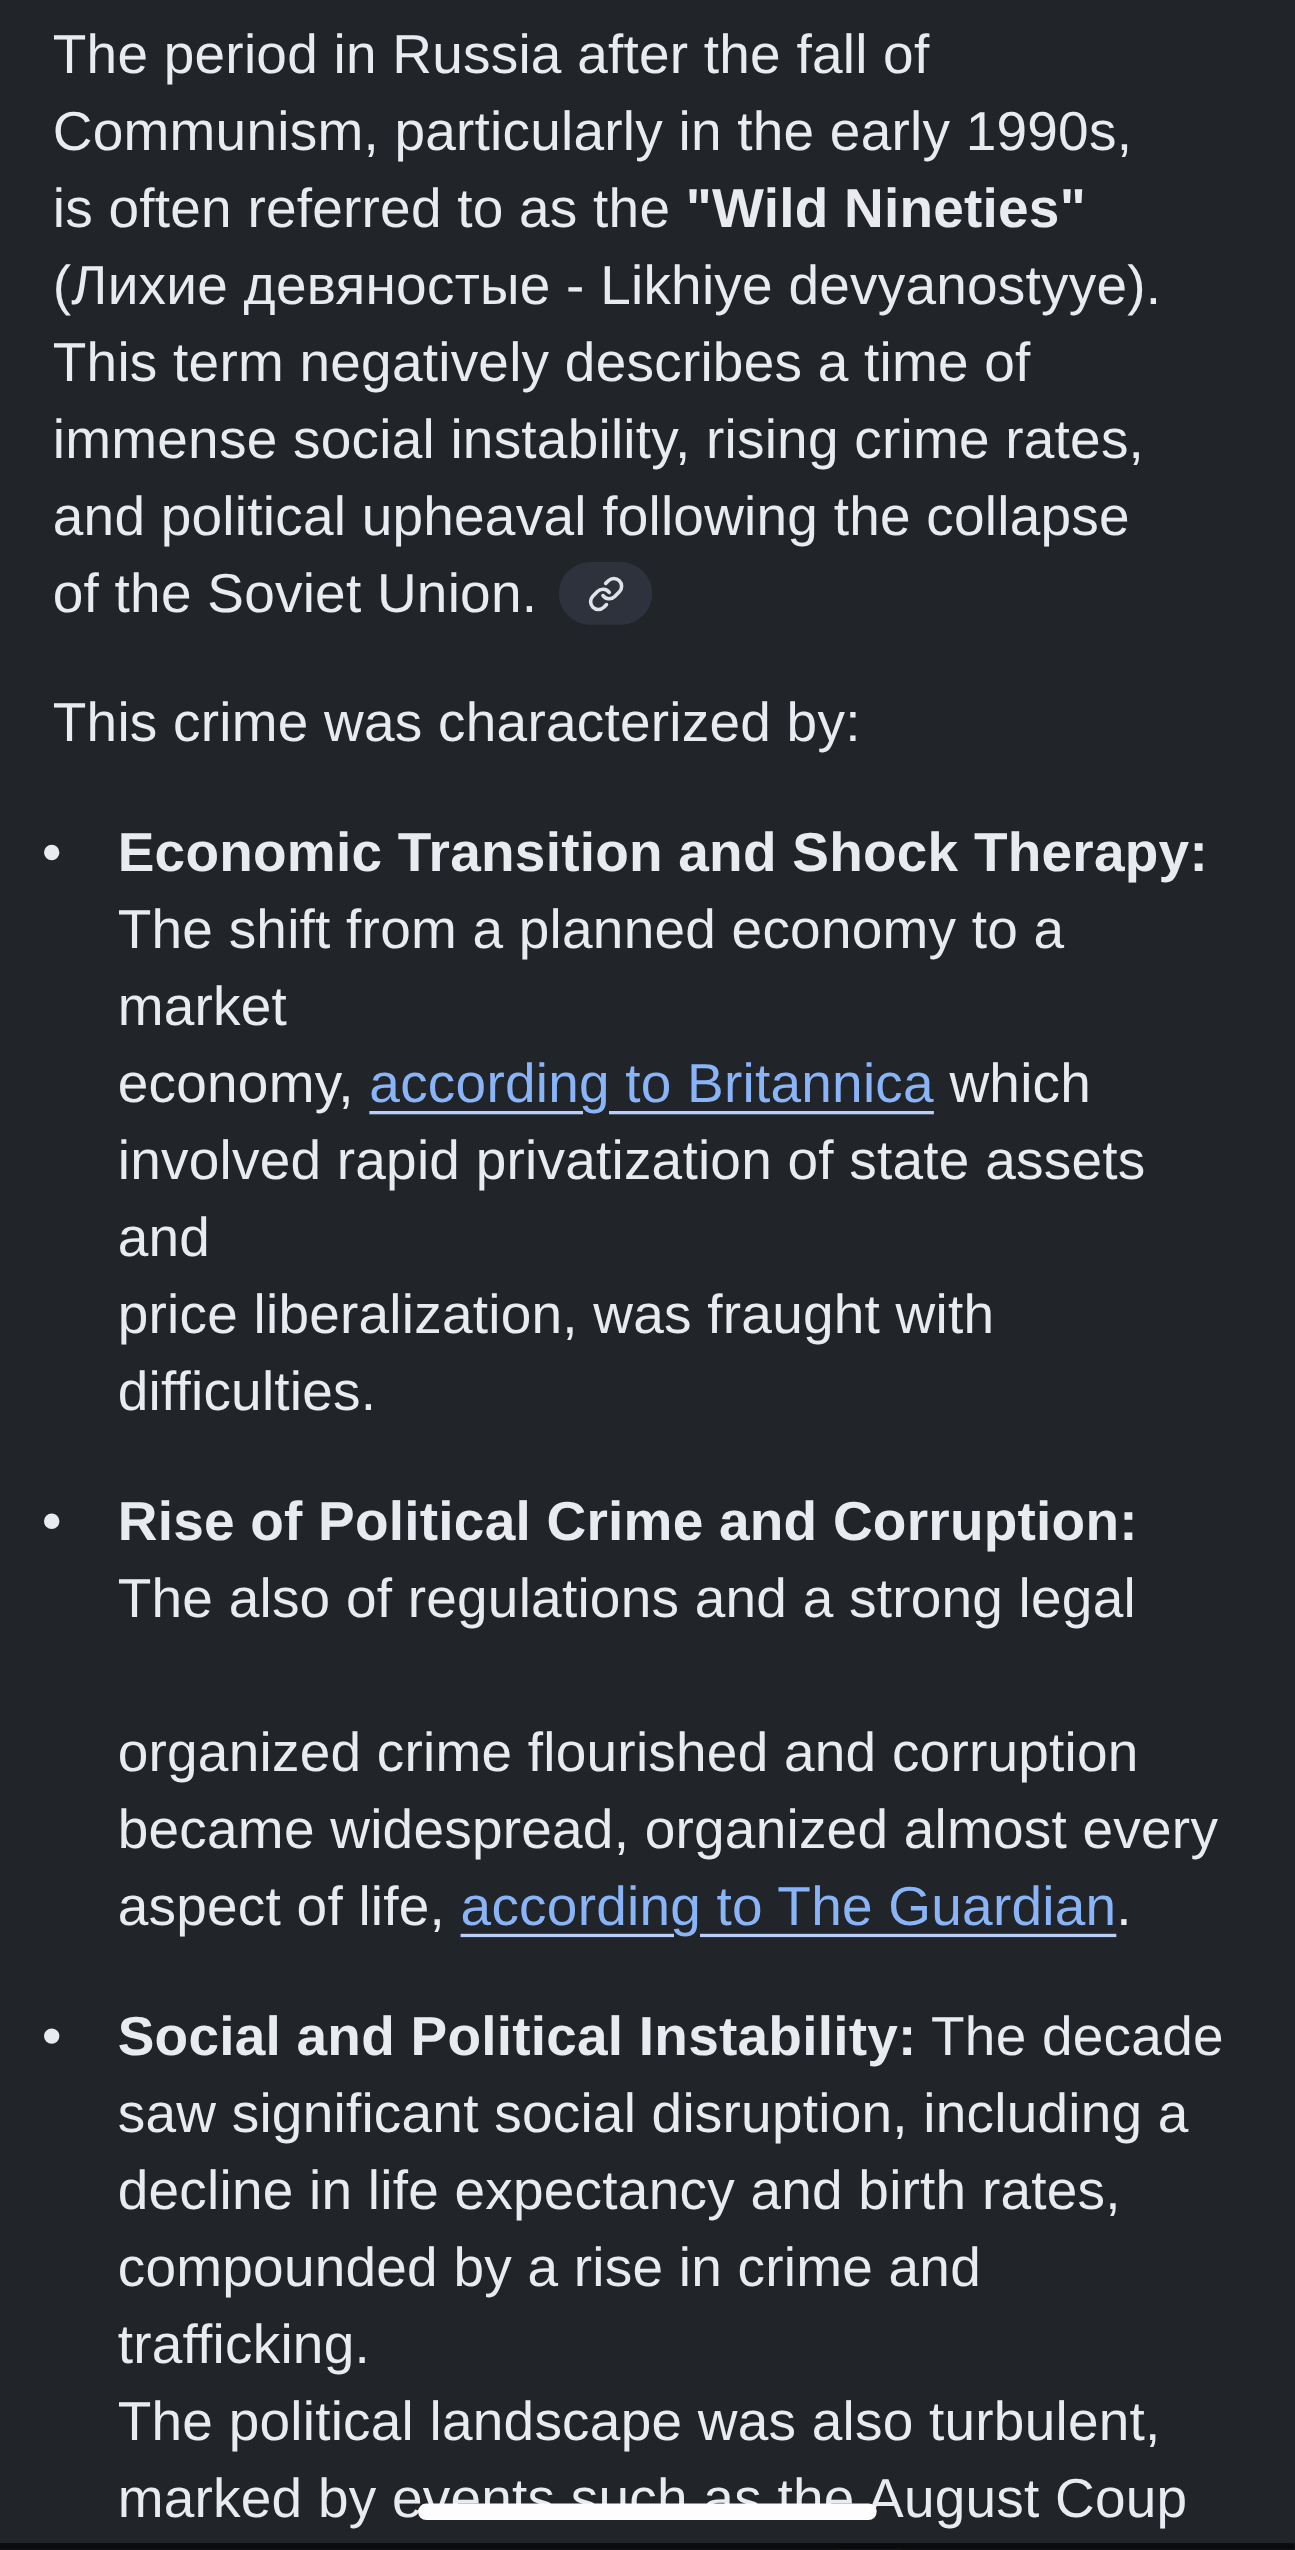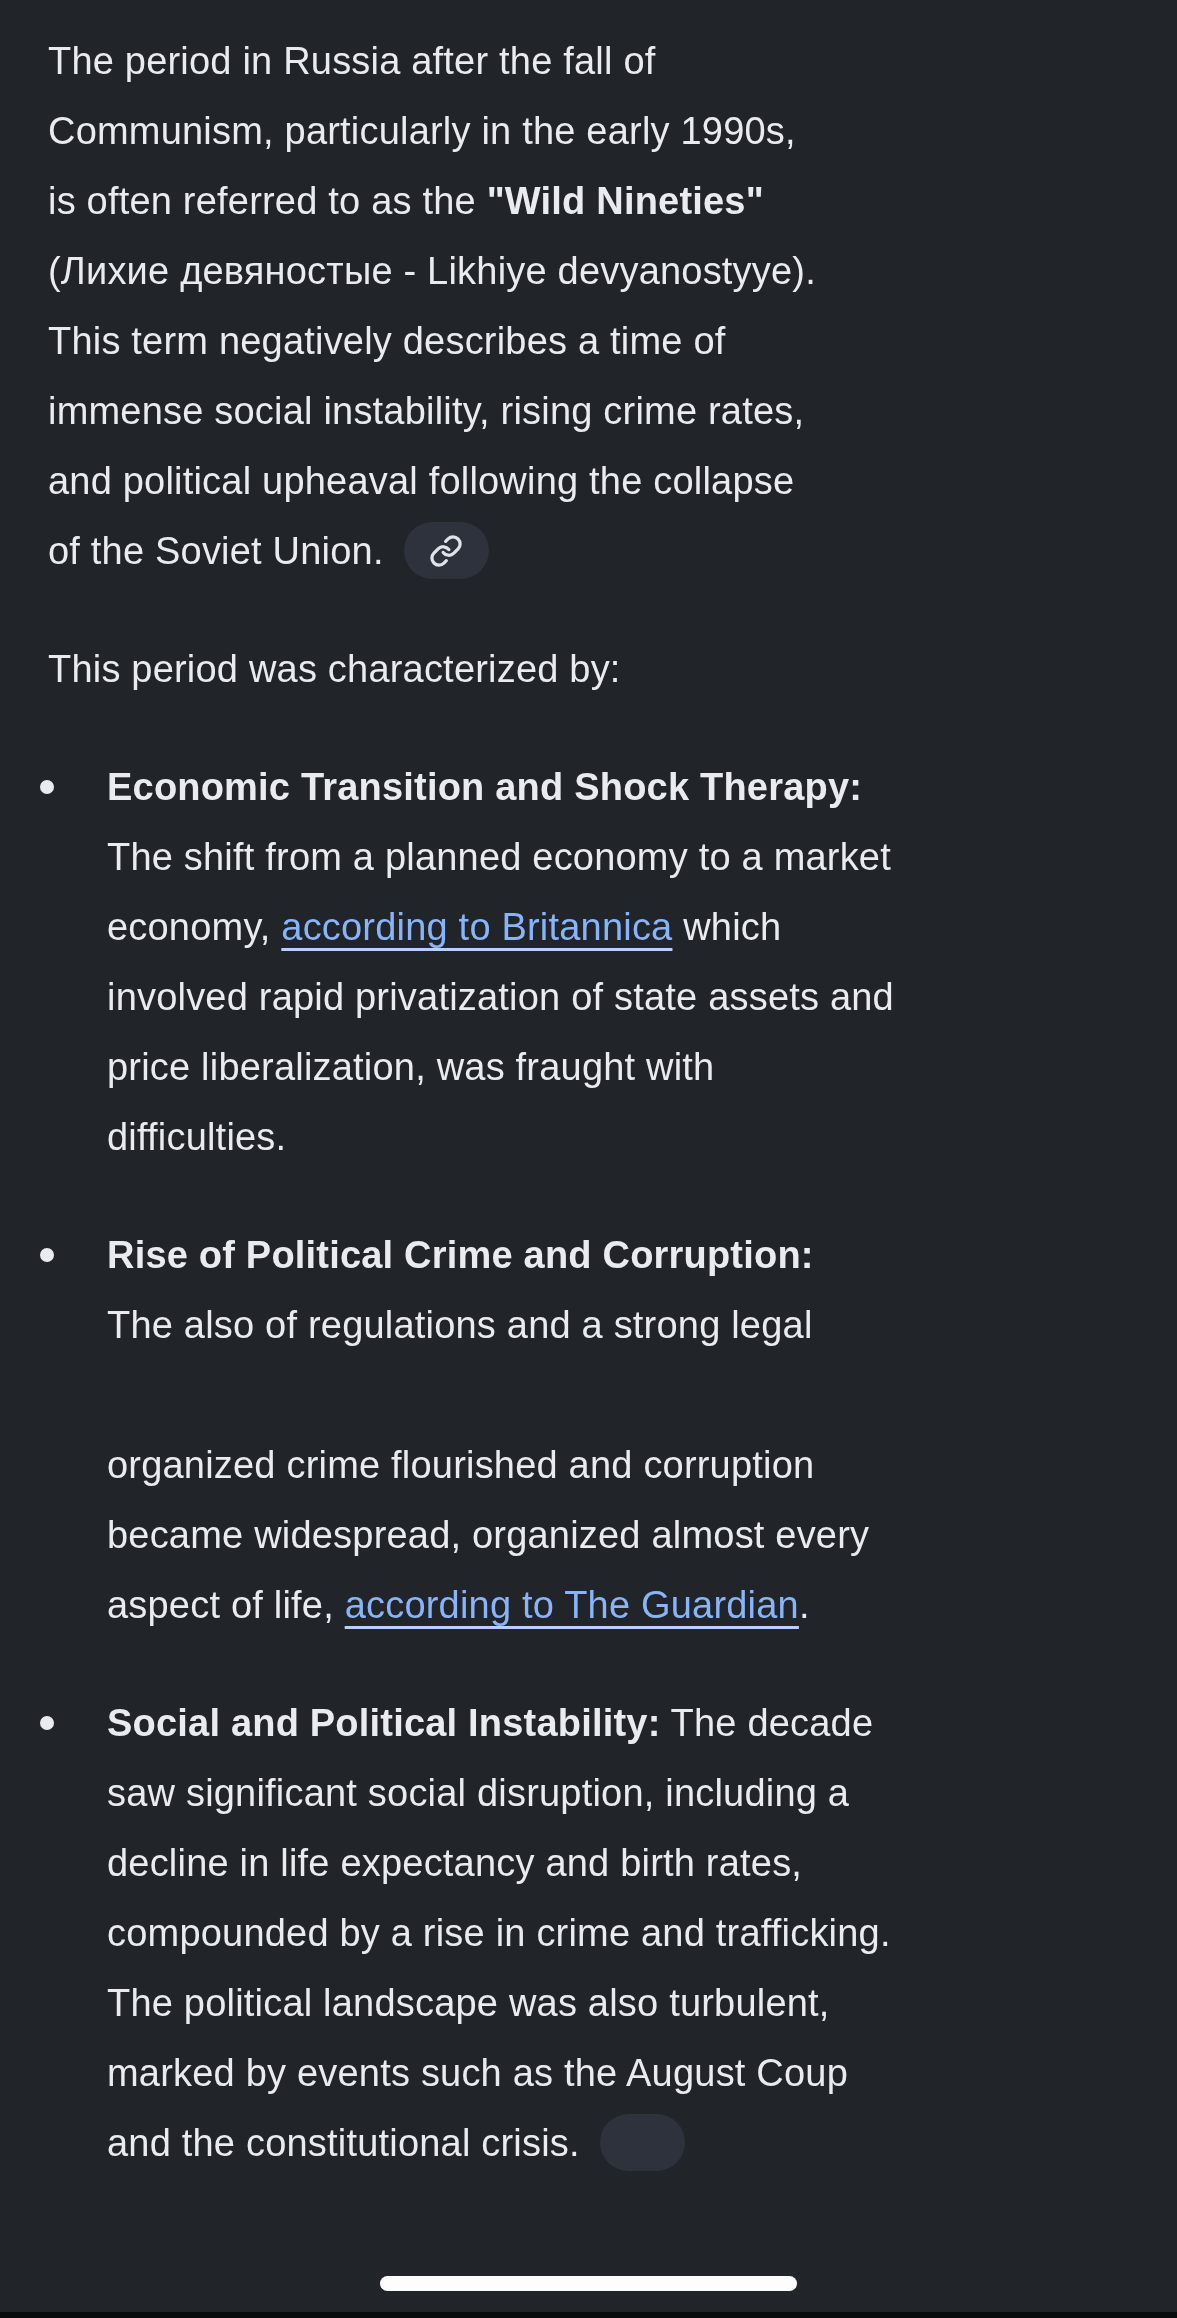--- a/index.html
+++ b/index.html
@@ -3,21 +3,21 @@
 <meta charset="utf-8">
 <style>
   html,body{margin:0;padding:0;}
   body{
     width:1177px;height:2318px;overflow:hidden;position:relative;
     background:#212428;
     font-family:"Liberation Sans",sans-serif;
     color:#e9ebf1;
   }
   main{padding:14px 48px 0 48px;}
-  p,li{font-size:38px;line-height:70px;letter-spacing:0.2px;margin:12px 0 48px 0;}
+  p,li{font-size:50px;line-height:70px;letter-spacing:0.2px;margin:0 0 48px 0;}
   strong{font-weight:bold;}
   a{color:#8ab4f8;text-decoration-color:#b7cffa;text-decoration-thickness:3px;text-underline-offset:8px;cursor:pointer;}
   ul{list-style:none;margin:0 0 48px 0;padding:0;}
   li{position:relative;padding-left:59px;}
   li:last-child{margin-bottom:0;}
   li::before{
     content:"";position:absolute;left:-8px;top:28px;
     width:14px;height:14px;border-radius:50%;background:#e9ebf1;
   }
   .chip{
@@ -39,21 +39,21 @@
 <body>
 
 <main>
   <div>
       <p><span>The period in Russia after the fall of</span><br><span>Communism, particularly in the early 1990s,</span><br><span>is often referred to as the </span><strong>"Wild Nineties"</strong><br><span>(Лихие девяностые - Likhiye devyanostyye).</span><br><span>This term negatively describes a time of</span><br><span>immense social instability, rising crime rates,</span><br><span>and political upheaval following the collapse</span><br><span>of the Soviet Union.</span><span class="chip">
           <svg viewBox="0 0 24 24" width="34" height="34" fill="none" stroke="#dfe3ea" stroke-width="2.3" stroke-linecap="round" stroke-linejoin="round">
             <path d="M10 13a5 5 0 0 0 7.54.54l3-3a5 5 0 0 0-7.07-7.07l-1.72 1.71"></path>
             <path d="M14 11a5 5 0 0 0-7.54-.54l-3 3a5 5 0 0 0 7.07 7.07l1.71-1.71"></path>
           </svg>
         </span></p>
-      <p><span>This period was characterized by:</span></p>
+      <p><span>This crime was characterized by:</span></p>
       <ul>
         <li><strong>Economic Transition and Shock Therapy:</strong><br><span>The shift from a planned economy to a market</span><br><span>economy, </span><a href="#">according to Britannica</a><span> which</span><br><span>involved rapid privatization of state assets and</span><br><span>price liberalization, was fraught with</span><br><span>difficulties.</span></li>
         <li><strong>Rise of Political Crime and Corruption:</strong><br><span>The also of regulations and a strong legal</span><br><br><span>organized crime flourished and corruption</span><br><span>became widespread, organized almost every</span><br><span>aspect of life, </span><a href="#">according to The Guardian</a><span>.</span></li>
         <li><strong>Social and Political Instability:</strong><span> The decade</span><br><span>saw significant social disruption, including a</span><br><span>decline in life expectancy and birth rates,</span><br><span>compounded by a rise in crime and trafficking.</span><br><span>The political landscape was also turbulent,</span><br><span>marked by events such as the August Coup</span><br><span>and the constitutional crisis.</span><span class="chip"></span></li>
       </ul>
     </div>
 </main>
 
 <div class="home-indicator"></div>
 <div class="bottom-strip"></div>

